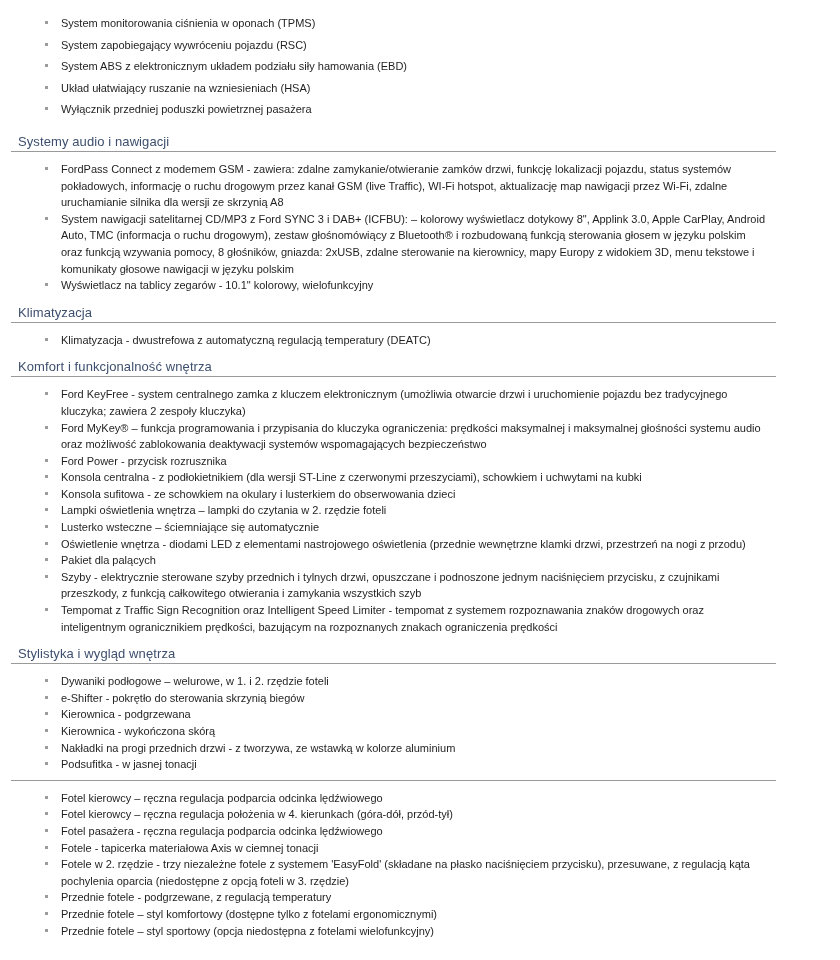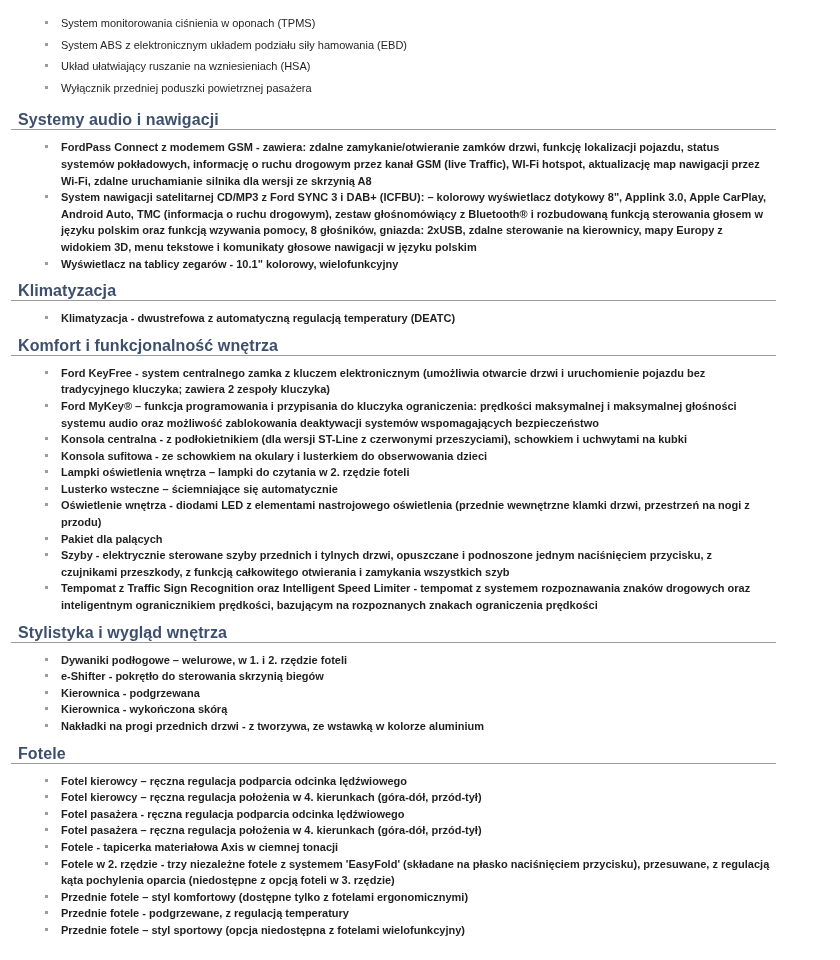--- a/index.html
+++ b/index.html
@@ -17,22 +17,22 @@
   }
   .page {
     width: 840px;
     padding-top: 6px;
     box-sizing: border-box;
   }
 
   
   .section-header {
     color: #3d4f6e;
-    font-size: 16px;
-    font-weight: bold;
+    font-size: 13px;
+    font-weight: normal;
     letter-spacing: 0.1px;
     padding: 0 0 3px 18px;
     margin: 5px 0 0 0;
     line-height: 13px;
   }
   .section-rule {
     height: 0;
     border-top: 1px solid #9a9a9a;
     margin: 0 64px 0 11px;
   }
@@ -59,35 +59,36 @@
     height: 3px;
     background: #9b9b9b;
     display: block;
   }
   .bullet-item .txt {
     display: block;
   }
 
   
   .sp-lg > .bullet-item { margin-bottom: 5px; }
-  .sp-sm > .bullet-item { margin-bottom: 0px; font-weight: bold; }
+  .sp-sm > .bullet-item { margin-bottom: 0px; }
 </style>
 </head>
 <body>
 
 <div class="page">
   <div id="sections-root">
       <div class="section">
         <div class="bullet-list sp-lg">
           <div class="bullet-item">
             <span class="marker"></span>
             <span class="txt">System monitorowania ciśnienia w oponach (TPMS)</span>
           </div>
           <div class="bullet-item">
             <span class="marker"></span>
+            <span class="txt">System zapobiegający wywróceniu pojazdu (RSC)</span>
           </div>
           <div class="bullet-item">
             <span class="marker"></span>
             <span class="txt">System ABS z elektronicznym układem podziału siły hamowania (EBD)</span>
           </div>
           <div class="bullet-item">
             <span class="marker"></span>
             <span class="txt">Układ ułatwiający ruszanie na wzniesieniach (HSA)</span>
           </div>
           <div class="bullet-item">
@@ -132,20 +133,21 @@
           <div class="bullet-item">
             <span class="marker"></span>
             <span class="txt">Ford KeyFree - system centralnego zamka z kluczem elektronicznym (umożliwia otwarcie drzwi i uruchomienie pojazdu bez tradycyjnego kluczyka; zawiera 2 zespoły kluczyka)</span>
           </div>
           <div class="bullet-item">
             <span class="marker"></span>
             <span class="txt">Ford MyKey® – funkcja programowania i przypisania do kluczyka ograniczenia: prędkości maksymalnej i maksymalnej głośności systemu audio oraz możliwość zablokowania deaktywacji systemów wspomagających bezpieczeństwo</span>
           </div>
           <div class="bullet-item">
             <span class="marker"></span>
+            <span class="txt">Ford Power - przycisk rozrusznika</span>
           </div>
           <div class="bullet-item">
             <span class="marker"></span>
           </div>
           <div class="bullet-item">
             <span class="marker"></span>
             <span class="txt">Konsola centralna - z podłokietnikiem (dla wersji ST-Line z czerwonymi przeszyciami), schowkiem i uchwytami na kubki</span>
           </div>
           <div class="bullet-item">
             <span class="marker"></span>
@@ -194,57 +196,56 @@
             <span class="txt">Kierownica - podgrzewana</span>
           </div>
           <div class="bullet-item">
             <span class="marker"></span>
             <span class="txt">Kierownica - wykończona skórą</span>
           </div>
           <div class="bullet-item">
             <span class="marker"></span>
             <span class="txt">Nakładki na progi przednich drzwi - z tworzywa, ze wstawką w kolorze aluminium</span>
           </div>
-        </div>
-      </div>
-      <div class="section">
-        <div class="section-header">Fotele</div>
+          <div class="bullet-item">
+            <span class="marker"></span>
+            <span class="txt">Podsufitka - w jasnej tonacji</span>
+          </div>
+        </div>
+      </div>
+      <div class="section">
         <div class="section-rule"></div>
         <div class="bullet-list sp-sm">
           <div class="bullet-item">
             <span class="marker"></span>
             <span class="txt">Fotel kierowcy – ręczna regulacja podparcia odcinka lędźwiowego</span>
           </div>
           <div class="bullet-item">
             <span class="marker"></span>
             <span class="txt">Fotel kierowcy – ręczna regulacja położenia w 4. kierunkach (góra-dół, przód-tył)</span>
           </div>
           <div class="bullet-item">
             <span class="marker"></span>
             <span class="txt">Fotel pasażera - ręczna regulacja podparcia odcinka lędźwiowego</span>
           </div>
           <div class="bullet-item">
             <span class="marker"></span>
-            <span class="txt">Fotel pasażera – ręczna regulacja położenia w 4. kierunkach (góra-dół, przód-tył)</span>
-          </div>
-          <div class="bullet-item">
-            <span class="marker"></span>
             <span class="txt">Fotele - tapicerka materiałowa Axis w ciemnej tonacji</span>
           </div>
           <div class="bullet-item">
             <span class="marker"></span>
             <span class="txt">Fotele w 2. rzędzie - trzy niezależne fotele z systemem 'EasyFold' (składane na płasko naciśnięciem przycisku), przesuwane, z regulacją kąta pochylenia oparcia (niedostępne z opcją foteli w 3. rzędzie)</span>
           </div>
           <div class="bullet-item">
             <span class="marker"></span>
+            <span class="txt">Przednie fotele - podgrzewane, z regulacją temperatury</span>
+          </div>
+          <div class="bullet-item">
+            <span class="marker"></span>
             <span class="txt">Przednie fotele – styl komfortowy (dostępne tylko z fotelami ergonomicznymi)</span>
-          </div>
-          <div class="bullet-item">
-            <span class="marker"></span>
-            <span class="txt">Przednie fotele - podgrzewane, z regulacją temperatury</span>
           </div>
           <div class="bullet-item">
             <span class="marker"></span>
             <span class="txt">Przednie fotele – styl sportowy (opcja niedostępna z fotelami wielofunkcyjny)</span>
           </div>
         </div>
       </div>
     </div>
 </div>
 

